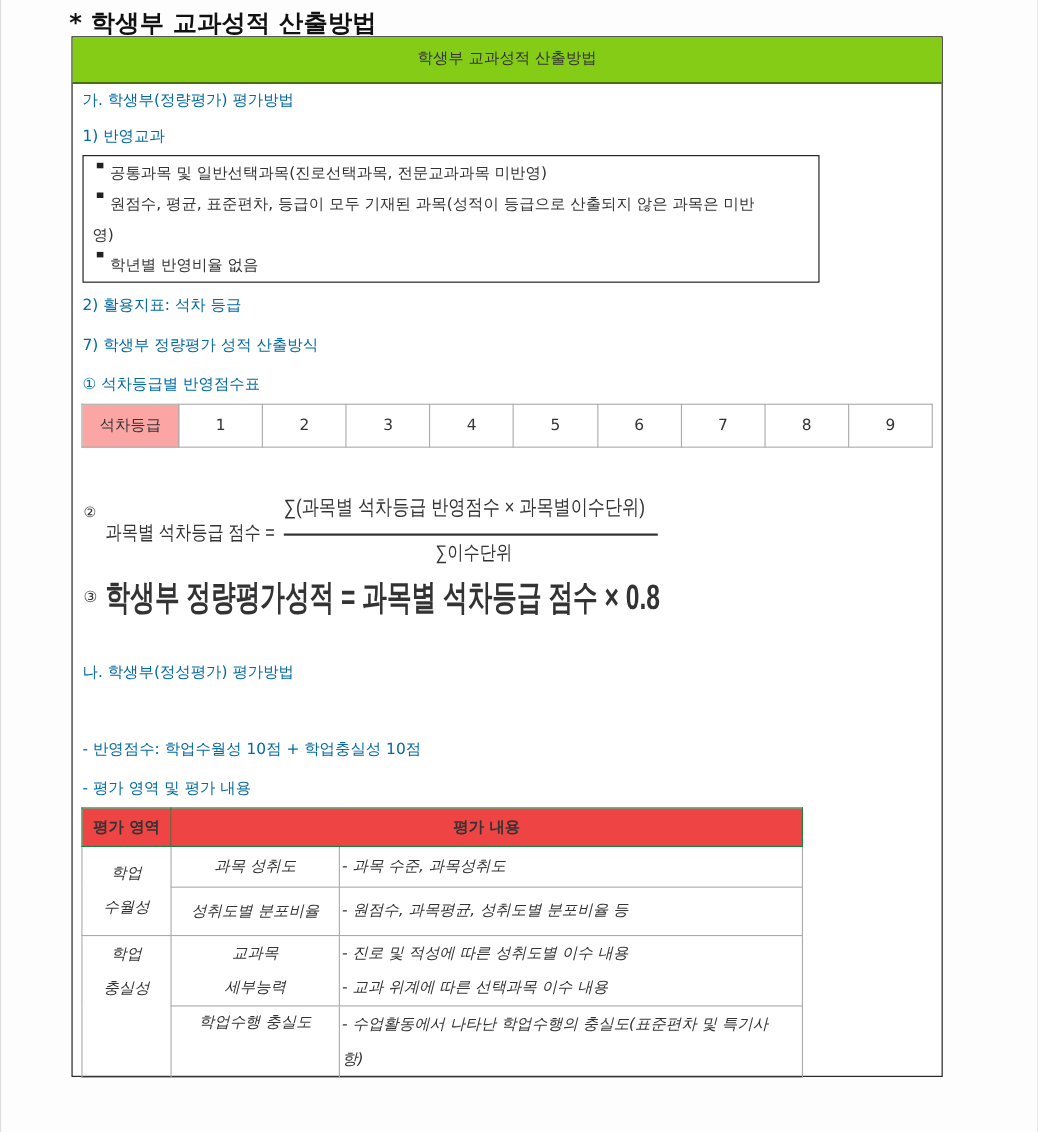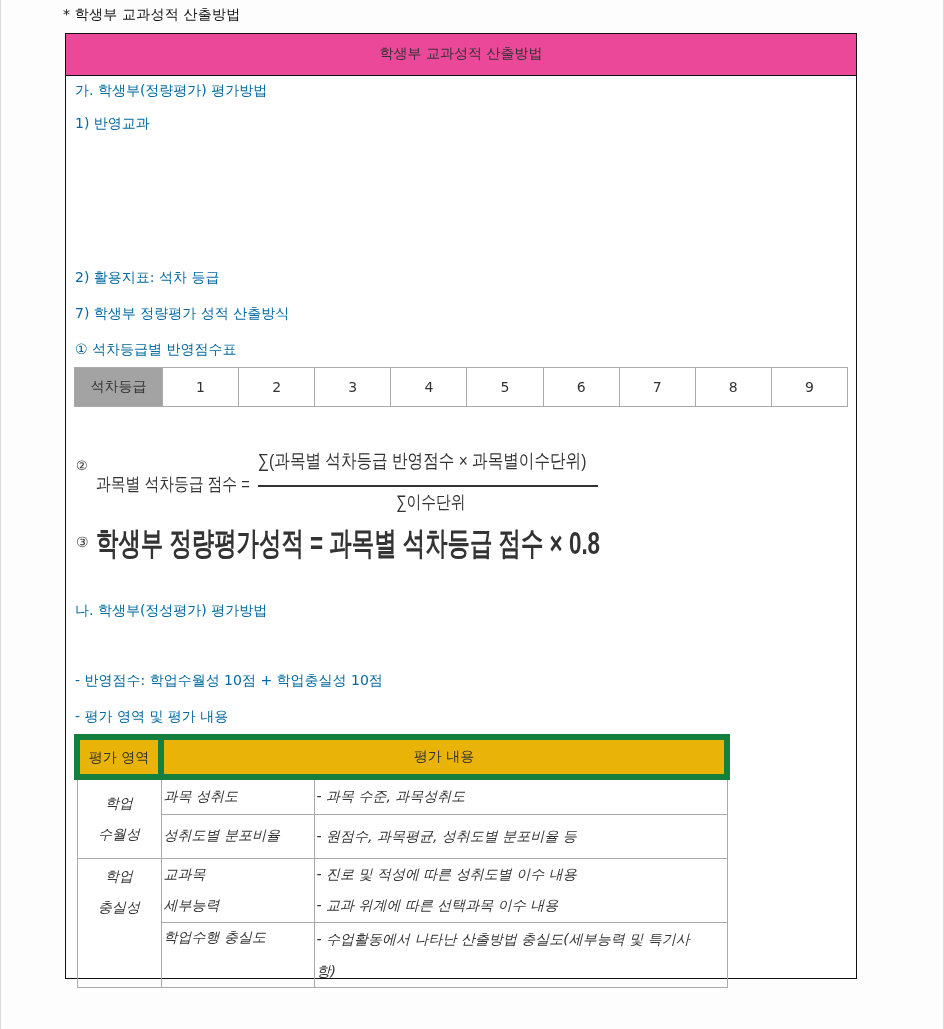--- a/index.html
+++ b/index.html
@@ -1,50 +1,59 @@
 <!DOCTYPE html>
 <html><head>
 <meta charset="utf-8">
 <style>
   html, body { margin: 0; padding: 0; }
   body {
     width: 944px; height: 1029px; background: #fdfdfd; position: relative; overflow: hidden;
     font-family: "DejaVu Sans", "Liberation Sans", sans-serif; color: #222;
     border-left: 1px solid #ddd; border-right: 1px solid #ddd; box-sizing: border-box;
   }
-  .page-title { position: absolute; left: 62px; top: 6px; font-size: 14px; font-weight: normal; color: #111; letter-spacing: 0.2px; }
+  .page-title { position: absolute; left: 62px; top: 6px; font-size: 22px; font-weight: bold; color: #111; letter-spacing: 0.2px; }
   .frame { position: absolute; left: 64px; top: 33px; width: 792px; height: 946px; border: 1px solid #111; box-sizing: border-box; background: #fff; }
-  .frame-head { height: 41px; background: #ec4899; border-bottom: 1px solid #111; text-align: center; line-height: 38px; font-size: 14px; color: #333; }
+  .frame-head { height: 41px; background: #84cc16; border-bottom: 1px solid #111; text-align: center; line-height: 38px; font-size: 14px; color: #333; }
   .line { position: absolute; left: 9px; font-size: 14px; color: #0369a1; white-space: nowrap; }
   .box { position: absolute; left: 9px; top: 107px; width: 670px; height: 116px; border: 1px solid #111; box-sizing: border-box; font-size: 14px; color: #333; }
   .bullet-row { position: absolute; left: 0; white-space: nowrap; }
   .sq { position: absolute; width: 6px; height: 5px; background: #222; }
   table { border-collapse: collapse; position: absolute; font-size: 14px; color: #333; }
   .grade td { border: 1px solid #aaa; height: 36px; text-align: center; width: 74px; }
   .grade { left: 8px; top: 333px; width: 774px; border: 1px solid #3d6e96; }
-  .grade td.label { background: #a3a3a3; width: 86px; }
+  .grade td.label { background: #fca5a5; width: 86px; }
   .formula { position: absolute; font-family: "Liberation Sans", sans-serif; color: #333; }
   .eval { left: 8px; top: 700px; width: 656px; border: 1px solid #3d6e96; }
   .eval td { border: 1px solid #aaa; vertical-align: middle; padding: 0 2px; height: 30px; font-style: italic; }
-  .eval th { background: #eab308; font-weight: normal; height: 32px; border: 6px solid #15803d; }
+  .eval th { background: #ef4444; font-weight: bold; height: 32px; border: 1px solid #15803d; }
   .eval .area { text-align: center; width: 76px; line-height: 31px; }
-  .eval .sub { width: 148px; }
+  .eval .sub { text-align: center; width: 148px; }
   .eval .content { text-align: left; line-height: 31px; }
 </style>
 </head>
 <body>
 
 <div class="page-title">* 학생부 교과성적 산출방법</div>
 
 <div class="frame">
   <div class="frame-head">학생부 교과성적 산출방법</div>
 
   <div class="line" style="top:48px">가. 학생부(정량평가) 평가방법</div>
   <div class="line" style="top:81px">1) 반영교과</div>
 
+  <div class="box">
+    <span class="sq" style="left:12px;top:6px"></span>
+    <div class="bullet-row" style="left:24px;top:7px">공통과목 및 일반선택과목(진로선택과목, 전문교과과목 미반영)</div>
+    <span class="sq" style="left:12px;top:33px"></span>
+    <div class="bullet-row" style="left:24px;top:35px">원점수, 평균, 표준편차, 등급이 모두 기재된 과목(성적이 등급으로 산출되지 않은 과목은 미반</div>
+    <div class="bullet-row" style="left:8px;top:63px">영)</div>
+    <span class="sq" style="left:12px;top:87px"></span>
+    <div class="bullet-row" style="left:24px;top:90px">학년별 반영비율 없음</div>
+  </div>
 
   <div class="line" style="top:235px">2) 활용지표: 석차 등급</div>
   <div class="line" style="top:271px">7) 학생부 정량평가 성적 산출방식</div>
   <div class="line" style="top:307px">① 석차등급별 반영점수표</div>
 
   <table class="grade">
     <tbody>
         <tr>
       <td class="label">석차등급</td>
       <td>1</td>
@@ -101,19 +110,19 @@
         <div>세부능력</div>
       </td>
       <td class="content">
         <div>- 진로 및 적성에 따른 성취도별 이수 내용</div>
         <div>- 교과 위계에 따른 선택과목 이수 내용</div>
       </td>
     </tr>
     <tr style="height:64px">
       <td class="sub" style="vertical-align:top;padding-top:6px">학업수행 충실도</td>
       <td class="content" style="line-height:32px">
-        <div>- 수업활동에서 나타난 산출방법 충실도(세부능력 및 특기사</div>
+        <div>- 수업활동에서 나타난 학업수행의 충실도(표준편차 및 특기사</div>
         <div>항)</div>
       </td>
     </tr>
   </tbody>
     </table>
 </div>
 
 </body></html>

